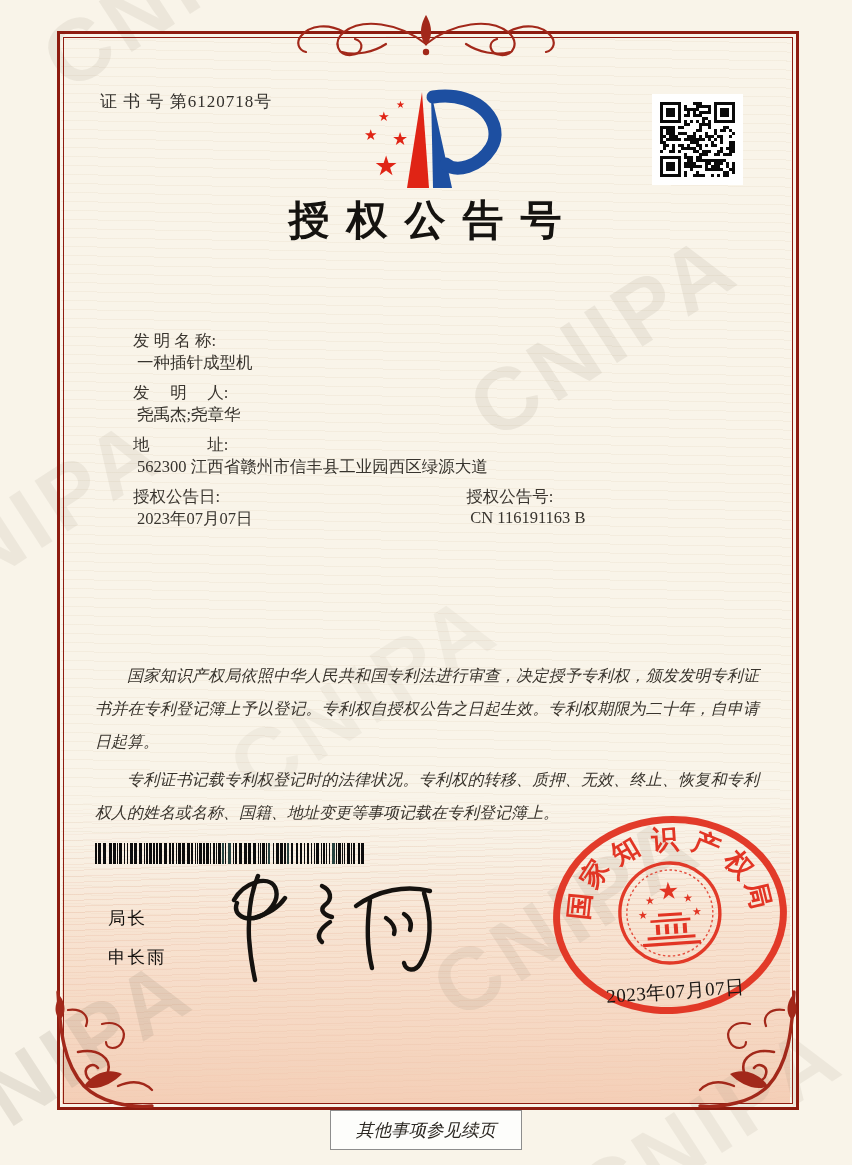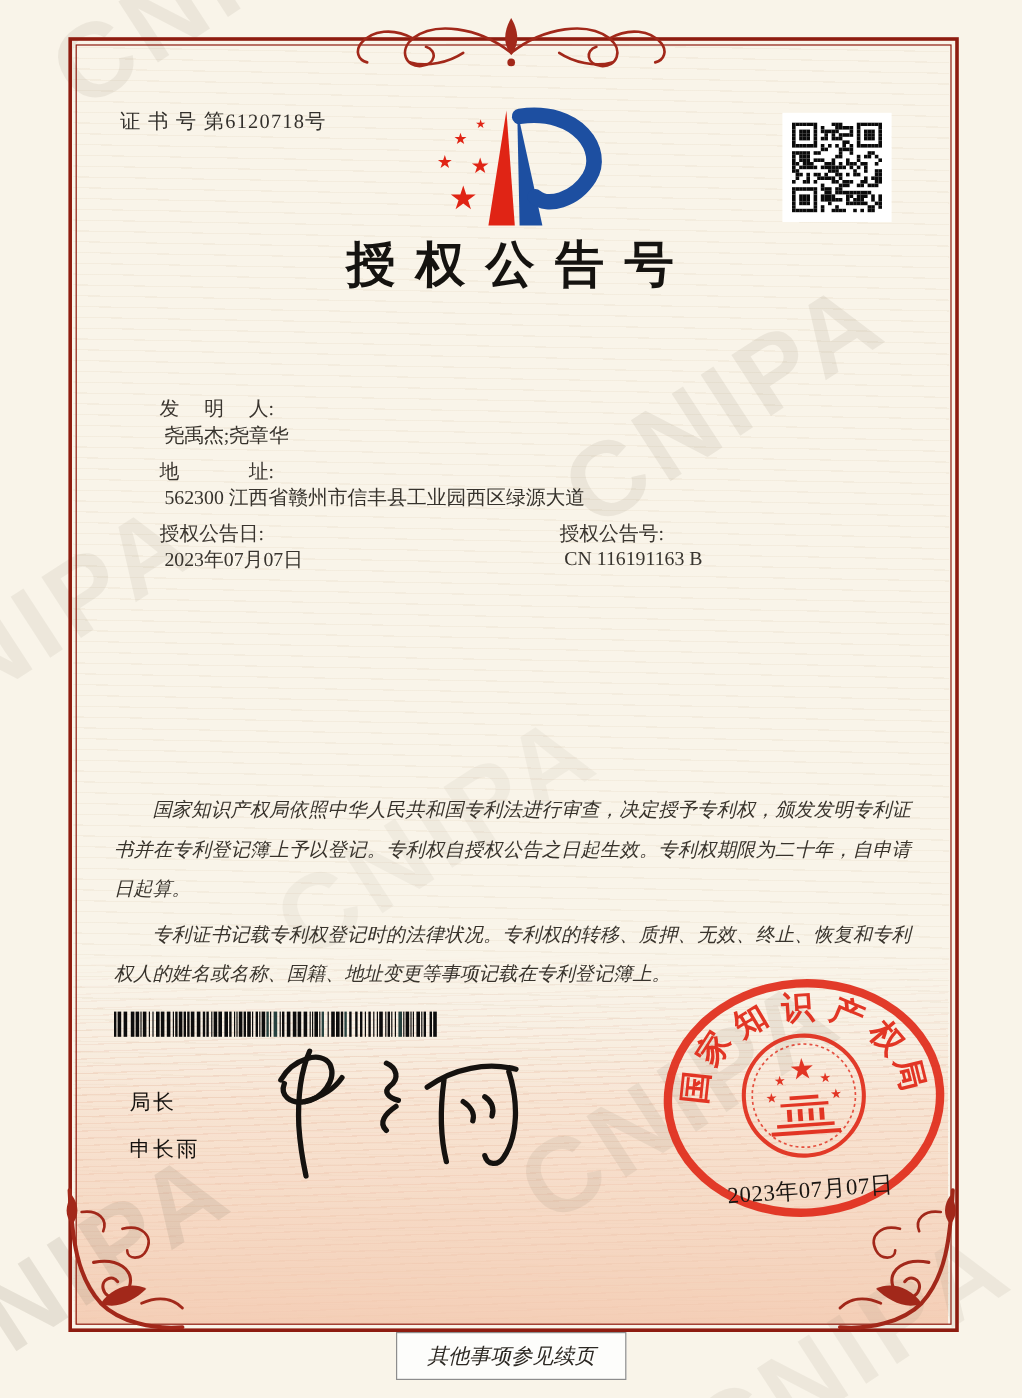--- a/index.html
+++ b/index.html
@@ -476,20 +476,24 @@
             <rect x="57" y="72" width="3" height="3" fill="#0a0a0a"></rect>
             <rect x="63" y="72" width="3" height="3" fill="#0a0a0a"></rect>
             <rect x="66" y="72" width="3" height="3" fill="#0a0a0a"></rect>
           </svg></div>
       </div>
 
     <div class="title">授权公告号</div>
 
     <div class="fields">
       <div class="field-row">
+        <span class="f-label">发 明 名 称:</span>
+        <span class="f-value">一种插针成型机</span>
+      </div>
+      <div class="field-row">
         <span class="f-label">发　 明　 人:</span>
         <span class="f-value">尧禹杰;尧章华</span>
       </div>
       <div class="field-row">
         <span class="f-label">地　 　　 址:</span>
         <span class="f-value">562300 江西省赣州市信丰县工业园西区绿源大道</span>
       </div>
       <div class="field-row">
         <span class="f-label">授权公告日:</span>
         <span class="f-value">2023年07月07日</span>

